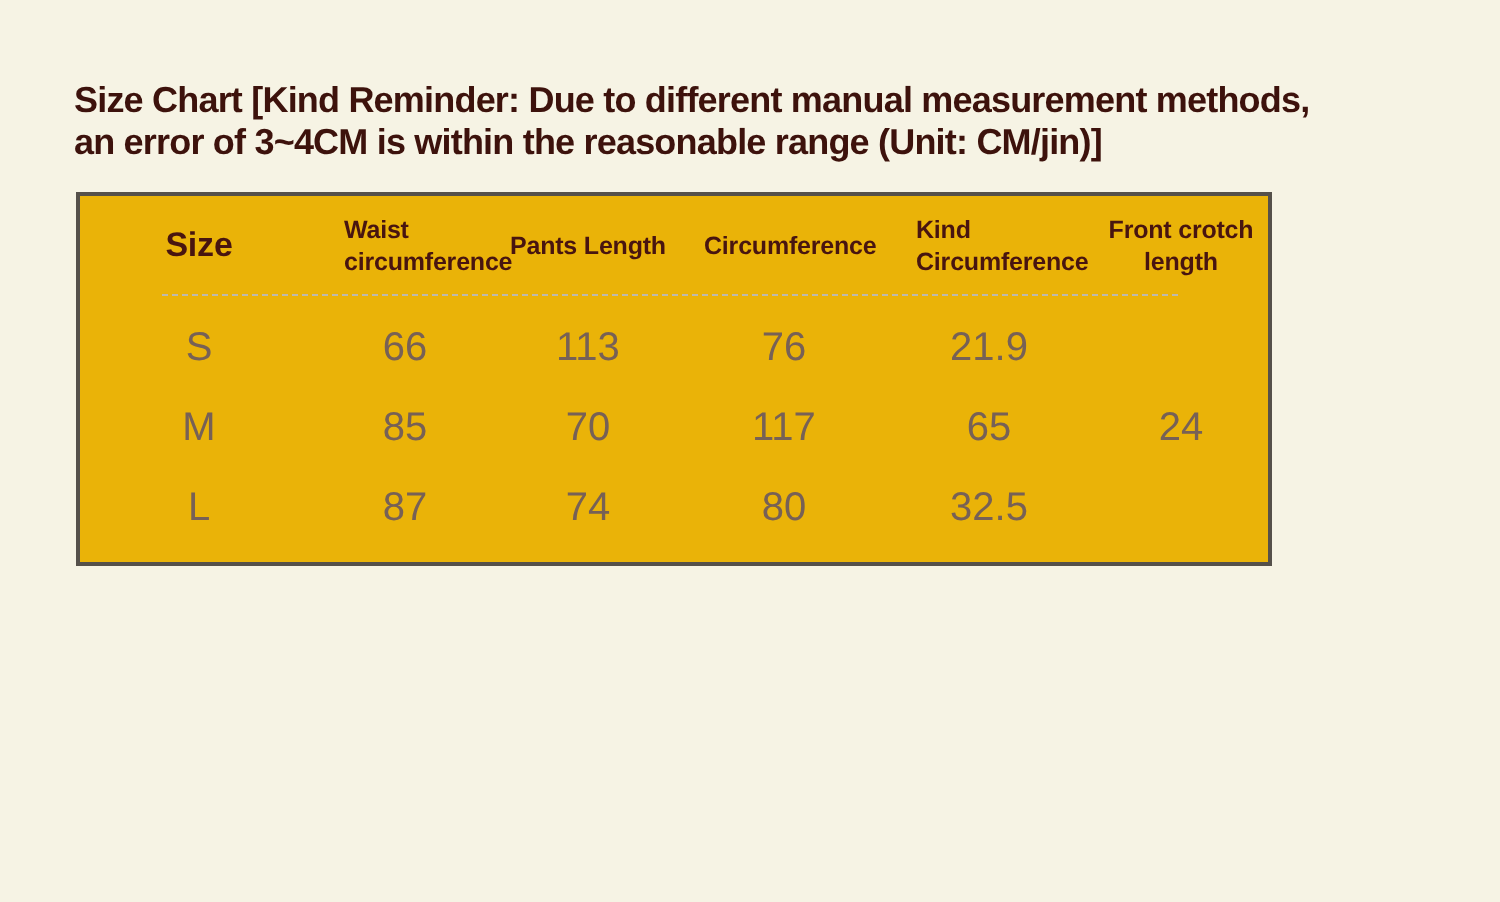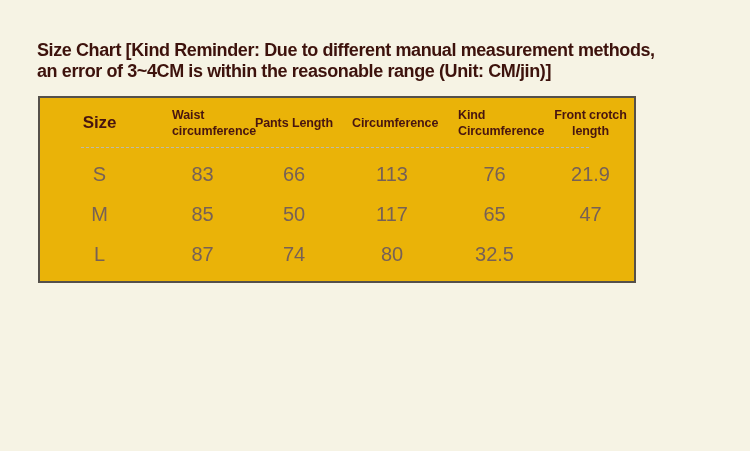--- a/index.html
+++ b/index.html
@@ -105,34 +105,33 @@
       </div>
       <div class="hcell center">Front crotch length</div>
     </div>
 
     <div class="divider-row"></div>
 
     <div class="body-rows">
 
       <div class="grid-row data-row">
         <div class="dcell">S</div>
-        <div class="dcell">83</div>
         <div class="dcell">66</div>
         <div class="dcell">113</div>
         <div class="dcell">76</div>
         <div class="dcell">21.9</div>
       </div>
 
       <div class="grid-row data-row">
         <div class="dcell">M</div>
         <div class="dcell">85</div>
-        <div class="dcell">50</div>
+        <div class="dcell">70</div>
         <div class="dcell">117</div>
         <div class="dcell">65</div>
-        <div class="dcell">47</div>
+        <div class="dcell">24</div>
       </div>
 
       <div class="grid-row data-row">
         <div class="dcell">L</div>
         <div class="dcell">87</div>
         <div class="dcell">74</div>
         <div class="dcell">80</div>
         <div class="dcell">32.5</div>
       </div>
 

